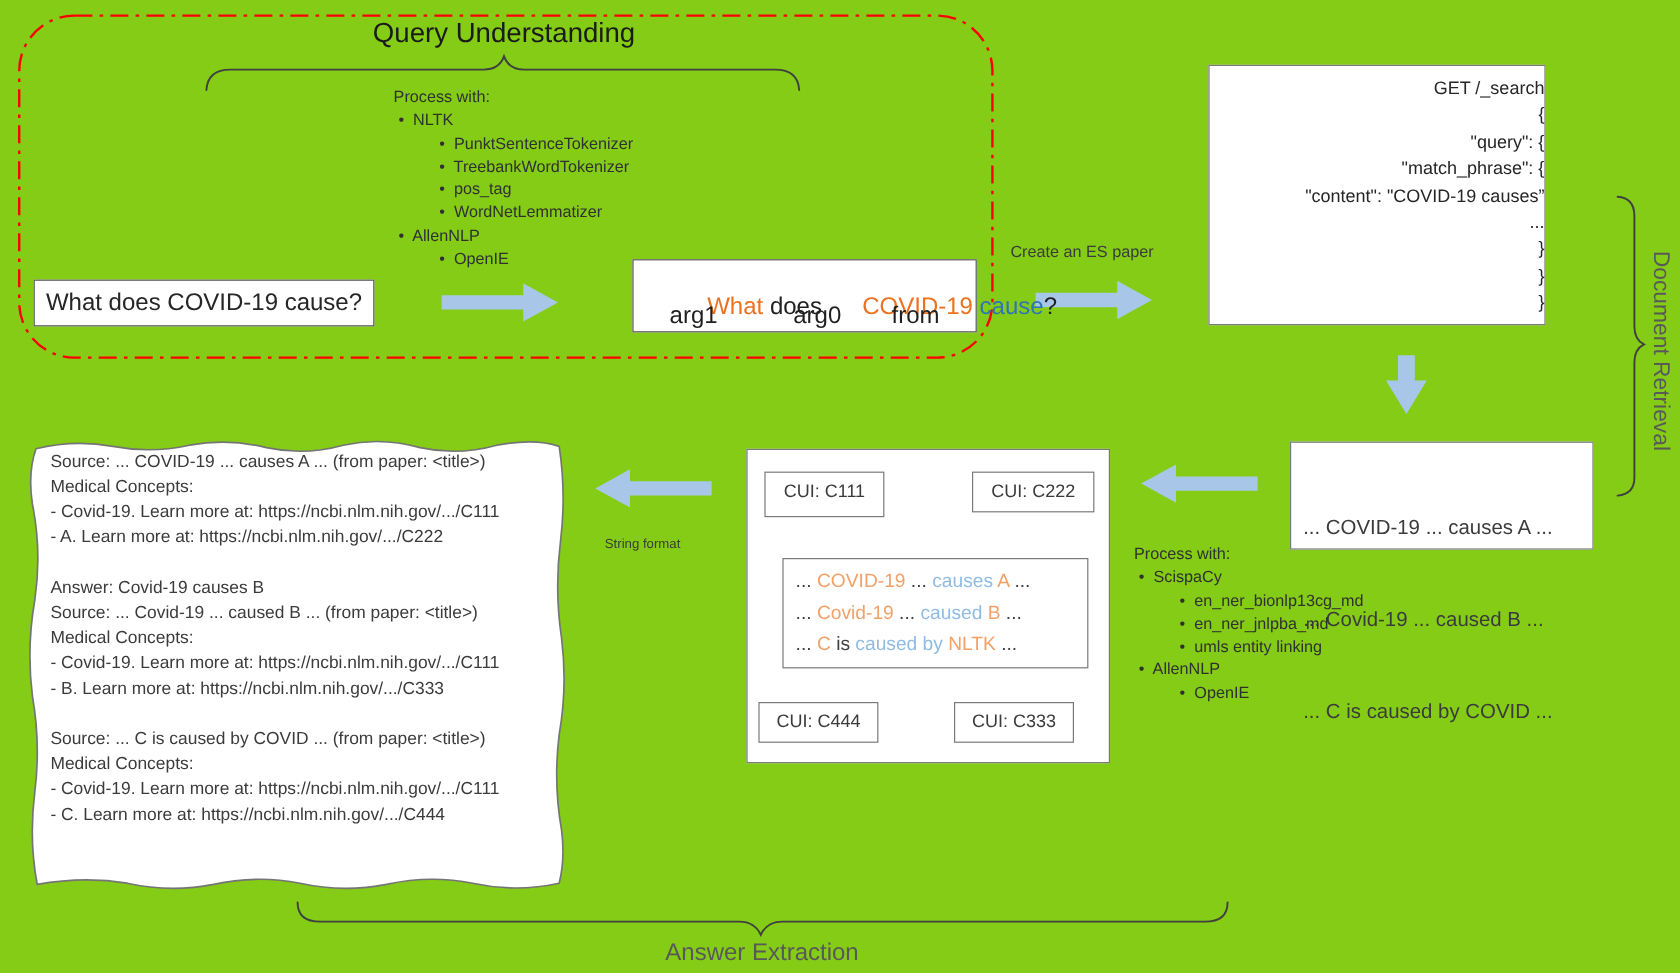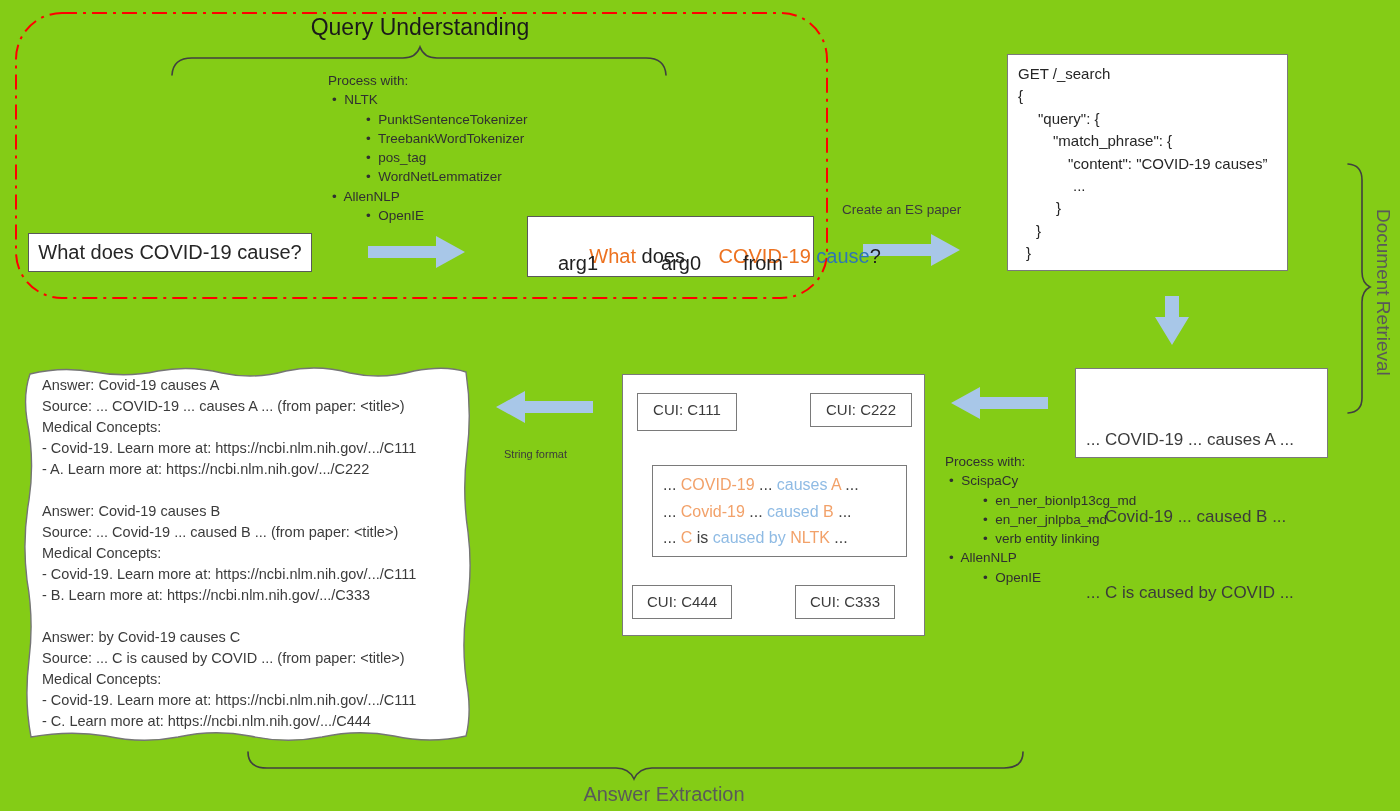--- a/index.html
+++ b/index.html
@@ -24,39 +24,39 @@
   .l1::before,.l2::before{content:"•  ";}
   .question-box{left:28px;top:233px;width:284px;height:39px;border-color:#595959;
     font-size:20px;color:#262626;text-align:center;line-height:36px;}
   .parsed-box{left:527px;top:216px;width:287px;height:61px;border-color:#595959;}
   .parsed-line{position:absolute;left:0;top:5px;width:100%;text-align:center;font-size:20px;white-space:pre;color:#1f1f1f;}
   .arg{position:absolute;top:35px;font-size:20px;color:#1f1f1f;}
   .arg1{left:30px;} .arg0{left:133px;} .verb{left:215px;}
   .c-so{color:var(--strong_orange,#ed7220);margin-left:28px;} .c-sb{color:var(--strong_blue,#2e75b6);} .c-bk{color:#1f1f1f;}
   .c-o{color:var(--soft_orange,#f2a169);} .c-b{color:var(--soft_blue,#8fbbe4);} .c-d{color:#404040;}
   .es-label{position:absolute;left:842px;top:202px;font-size:13.5px;color:#3b3b3b;}
-  .es-box{left:1007px;top:54px;width:281px;height:217px;padding:8px 0 0 10px;font-size:15px;line-height:22.4px;color:#262626;}
+  .es-box{left:1007px;top:54px;width:281px;height:217px;padding:8px 0 0 10px;font-size:15px;line-height:22.4px;color:#262626;text-align:right;}
   .es-box div{white-space:pre;}
   .ind0{padding-left:0;} .ind1{padding-left:20px;} .ind2{padding-left:35px;} .ind3{padding-left:50px;}
   .ind3b{padding-left:55px;} .indc2{padding-left:38px;} .indc1{padding-left:18px;} .indc0{padding-left:8px;}
   .dr-label{position:absolute;left:1366px;top:172px;width:28px;height:240px;
     writing-mode:vertical-rl;text-align:center;font-size:19px;color:#595959;}
   .results-box{left:1075px;top:368px;width:253px;height:90px;padding:7px 10px;font-size:17px;line-height:25.5px;color:#3b3b3b;white-space:pre;}
   .outer-box{left:622px;top:374px;width:303px;height:262px;}
   .cui{font-size:15px;color:#3b3b3b;text-align:center;line-height:31px;}
   .cui111{left:637px;top:393px;width:100px;height:38px;}
   .cui222{left:810px;top:393px;width:102px;height:34px;}
   .cui444{left:632px;top:585px;width:100px;height:34px;}
   .cui333{left:795px;top:585px;width:100px;height:34px;}
   .rel-box{left:652px;top:465px;width:255px;height:92px;padding:6px 10px;font-size:16px;line-height:26.5px;}
   .rel-box div{white-space:pre;}
   .sf-label{position:absolute;left:504px;top:448px;font-size:11px;color:#3b3b3b;}
   .answers-text{position:absolute;left:42px;top:377px;width:420px;font-size:14.5px;color:#3b3b3b;}
   .answers-text div{height:21px;white-space:pre;}
-  .ae-label{position:absolute;left:534px;top:783px;width:260px;text-align:center;font-size:20px;color:#595959;}
+  .ae-label{position:absolute;left:505px;top:783px;width:260px;text-align:center;font-size:20px;color:#595959;}
 </style>
 </head>
 <body>
 
 <div class="canvas">
 
   <svg class="overlay" viewBox="0 0 1400 811">
     <defs>
       <marker id="arr" markerUnits="userSpaceOnUse" markerWidth="10" markerHeight="8" refX="7" refY="3" orient="auto">
         <path d="M0,0 L8,3 L0,6 Z" fill="#6e6e6e"></path>
@@ -144,41 +144,39 @@
     <div><span class="c-d">... </span><span class="c-o">COVID-19</span><span class="c-d"> ... </span><span class="c-b">causes</span><span class="c-o"> A</span><span class="c-d"> ...</span></div>
     <div><span class="c-d">... </span><span class="c-o">Covid-19</span><span class="c-d"> ... </span><span class="c-b">caused</span><span class="c-o"> B</span><span class="c-d"> ...</span></div>
     <div><span class="c-d">... </span><span class="c-o">C</span><span class="c-d"> is </span><span class="c-b">caused by</span><span class="c-o"> NLTK</span><span class="c-d"> ...</span></div>
   </div>
 
   <div class="proc-list proc-right">
     <div>Process with:</div>
     <div class="li l1">ScispaCy</div>
     <div class="li l2">en_ner_bionlp13cg_md</div>
     <div class="li l2">en_ner_jnlpba_md</div>
-    <div class="li l2">verb entity linking</div>
+    <div class="li l2">umls entity linking</div>
     <div class="li l1">AllenNLP</div>
     <div class="li l2">OpenIE</div>
   </div>
 
   <div class="sf-label">String format</div>
 
   <div class="answers-text">
-    <div>Answer: Covid-19 causes A</div>
     <div>Source: ... COVID-19 ... causes A ... (from paper: &lt;title&gt;)</div>
     <div>Medical Concepts:</div>
     <div>- Covid-19. Learn more at: https://ncbi.nlm.nih.gov/.../C111</div>
     <div>- A. Learn more at: https://ncbi.nlm.nih.gov/.../C222</div>
     <div></div>
     <div>Answer: Covid-19 causes B</div>
     <div>Source: ... Covid-19 ... caused B ... (from paper: &lt;title&gt;)</div>
     <div>Medical Concepts:</div>
     <div>- Covid-19. Learn more at: https://ncbi.nlm.nih.gov/.../C111</div>
     <div>- B. Learn more at: https://ncbi.nlm.nih.gov/.../C333</div>
     <div></div>
-    <div>Answer: by Covid-19 causes C</div>
     <div>Source: ... C is caused by COVID ... (from paper: &lt;title&gt;)</div>
     <div>Medical Concepts:</div>
     <div>- Covid-19. Learn more at: https://ncbi.nlm.nih.gov/.../C111</div>
     <div>- C. Learn more at: https://ncbi.nlm.nih.gov/.../C444</div>
   </div>
 
   <div class="ae-label">Answer Extraction</div>
 
 </div>
 

